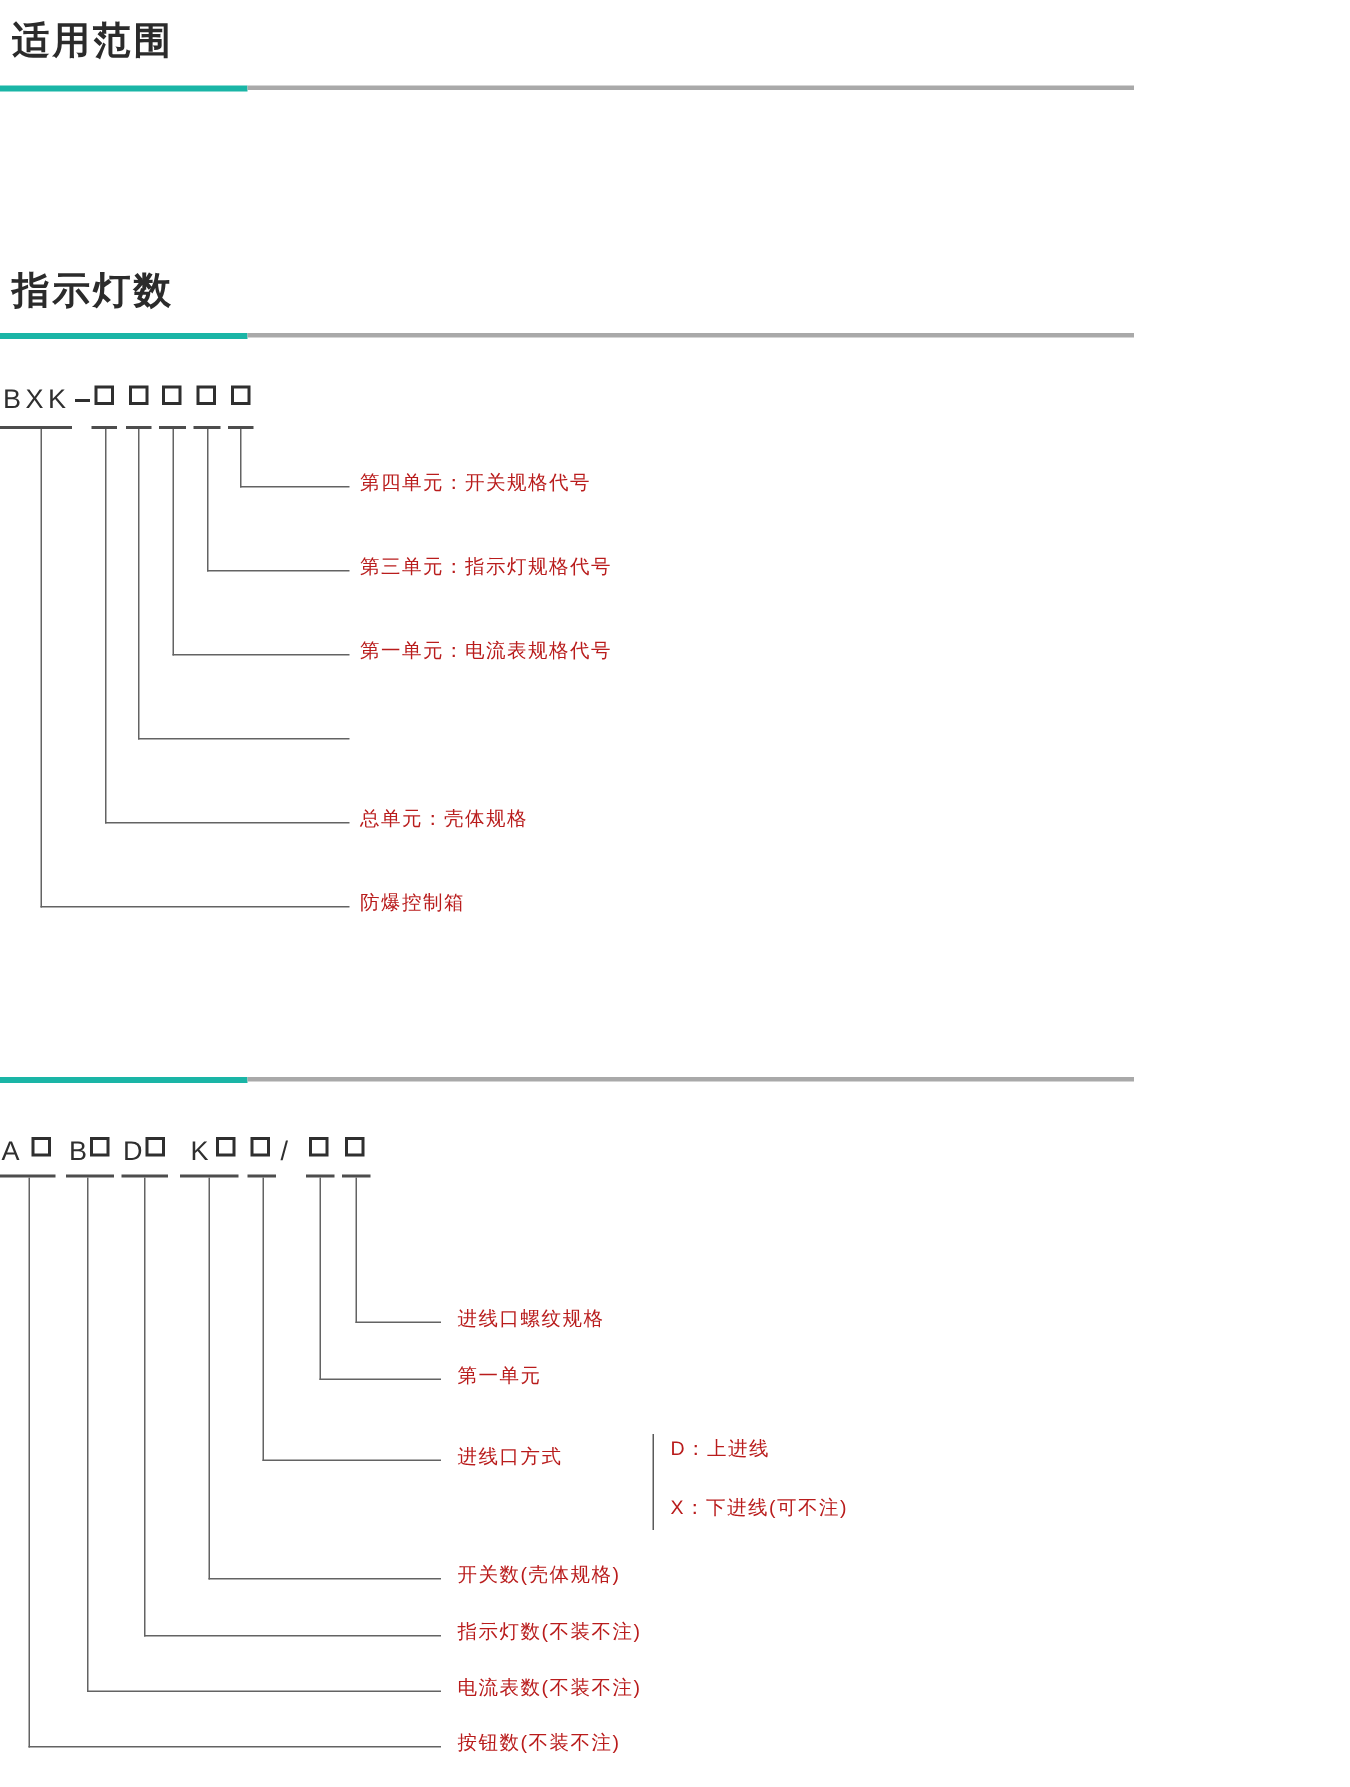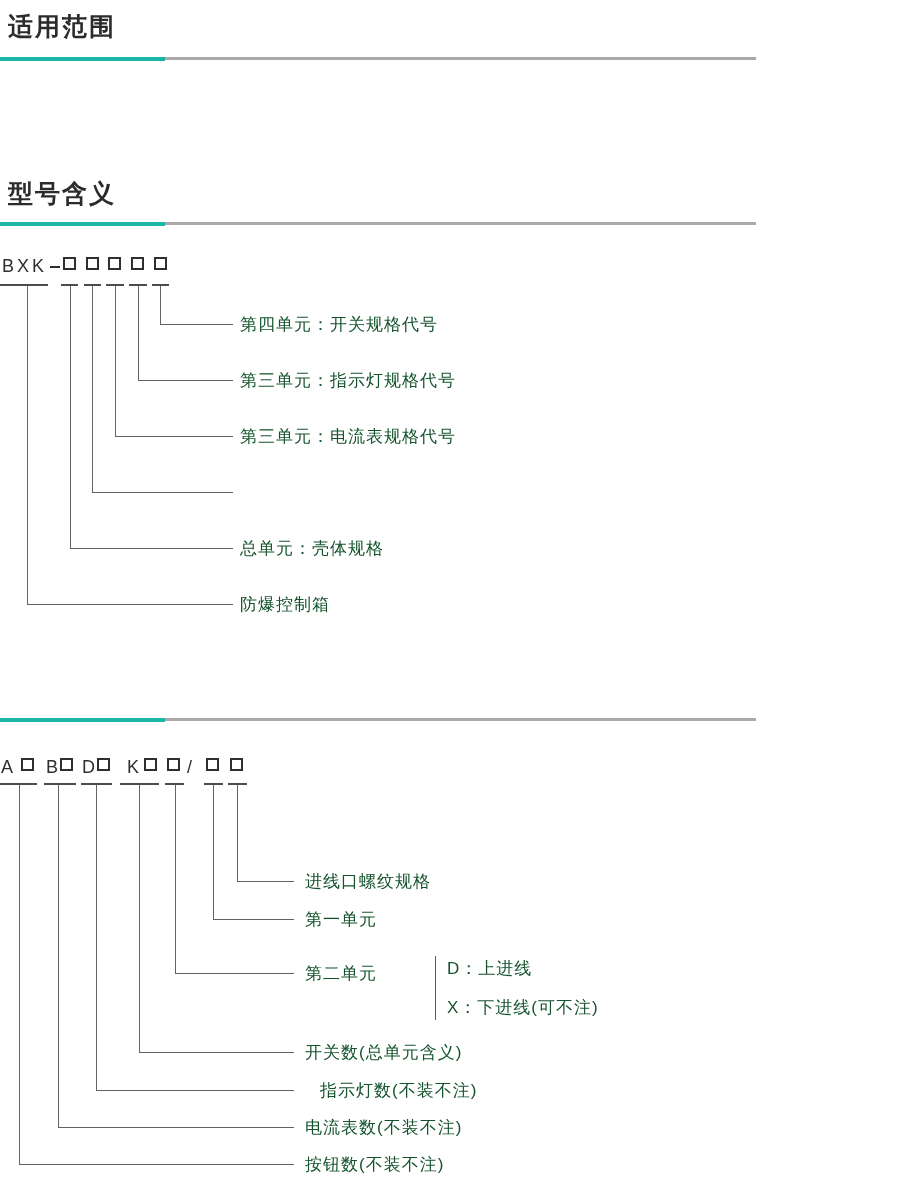--- a/index.html
+++ b/index.html
@@ -13,36 +13,36 @@
 
   .bullet-row{position:absolute;left:4px;display:flex;align-items:center;white-space:nowrap;}
   .bullet-sq{width:13px;height:13px;margin-right:13px;flex:0 0 auto;}
   .bullet-text{font-size:17px;letter-spacing:0.5px;}
 
   .code-letter{position:absolute;font-size:18px;font-weight:500;letter-spacing:3px;color:#2f2f2f;white-space:nowrap;}
   .code-box{position:absolute;width:13px;height:13px;border:2px solid #2f2f2f;box-sizing:border-box;background:#fff;}
   .tick{position:absolute;height:2px;background:#4d4d4d;}
   .dash{position:absolute;height:2px;background:#2f2f2f;}
   .conn{position:absolute;border-left:1px solid #636363;border-bottom:1px solid #636363;}
-  .dlabel{position:absolute;font-size:17px;letter-spacing:1px;color:#14532d;white-space:nowrap;}
+  .dlabel{position:absolute;font-size:13px;letter-spacing:1px;color:#b91c1c;white-space:nowrap;}
   .vdiv{position:absolute;width:1px;background:#5a5a5a;}
 </style>
 </head>
 <body>
 
 <div class="page">
 
   <div class="section-title" style="top:10px;">适用范围</div>
   <div class="rule" style="top:57px;">
     <div class="teal" style="background:#1ab5a6;"></div>
     <div class="gray" style="background:#a9a9a9;"></div>
   </div>
 
 
-  <div class="section-title" style="top:177px;">型号含义</div>
+  <div class="section-title" style="top:177px;">指示灯数</div>
   <div class="rule" style="top:222px;">
     <div class="teal" style="background:#1ab5a6;"></div>
     <div class="gray" style="background:#a9a9a9;"></div>
   </div>
 
   <div class="code-letter" style="left:2px;top:256px;">BXK</div>
   <div class="dash" style="left:50px;top:266px;width:10px;"></div>
   <div class="code-box" style="left:63px;top:257px;"></div>
   <div class="code-box" style="left:86px;top:257px;"></div>
   <div class="code-box" style="left:108px;top:257px;"></div>
@@ -58,21 +58,21 @@
 
   <div class="conn" style="left:160px;top:286px;width:72px;height:38px;"></div>
   <div class="conn" style="left:138px;top:286px;width:94px;height:94px;"></div>
   <div class="conn" style="left:115px;top:286px;width:117px;height:150px;"></div>
   <div class="conn" style="left:92px;top:286px;width:140px;height:206px;"></div>
   <div class="conn" style="left:70px;top:286px;width:162px;height:262px;"></div>
   <div class="conn" style="left:27px;top:286px;width:205px;height:318px;"></div>
 
   <div class="dlabel" style="left:240px;top:313px;">第四单元：开关规格代号</div>
   <div class="dlabel" style="left:240px;top:369px;">第三单元：指示灯规格代号</div>
-  <div class="dlabel" style="left:240px;top:425px;">第三单元：电流表规格代号</div>
+  <div class="dlabel" style="left:240px;top:425px;">第一单元：电流表规格代号</div>
   <div class="dlabel" style="left:240px;top:537px;">总单元：壳体规格</div>
   <div class="dlabel" style="left:240px;top:593px;">防爆控制箱</div>
 
   <div class="rule" style="top:718px;">
     <div class="teal" style="background:#1ab5a6;"></div>
     <div class="gray" style="background:#a9a9a9;"></div>
   </div>
 
   <div class="code-letter" style="left:1px;top:757px;">A</div>
   <div class="code-box" style="left:21px;top:758px;"></div>
@@ -98,23 +98,23 @@
   <div class="conn" style="left:237px;top:785px;width:56px;height:96px;"></div>
   <div class="conn" style="left:213px;top:785px;width:80px;height:134px;"></div>
   <div class="conn" style="left:175px;top:785px;width:118px;height:188px;"></div>
   <div class="conn" style="left:139px;top:785px;width:154px;height:267px;"></div>
   <div class="conn" style="left:96px;top:785px;width:197px;height:305px;"></div>
   <div class="conn" style="left:58px;top:785px;width:235px;height:342px;"></div>
   <div class="conn" style="left:19px;top:785px;width:274px;height:379px;"></div>
 
   <div class="dlabel" style="left:305px;top:870px;">进线口螺纹规格</div>
   <div class="dlabel" style="left:305px;top:908px;">第一单元</div>
-  <div class="dlabel" style="left:305px;top:962px;">第二单元</div>
-  <div class="dlabel" style="left:305px;top:1041px;">开关数(总单元含义)</div>
-  <div class="dlabel" style="left:320px;top:1079px;">指示灯数(不装不注)</div>
+  <div class="dlabel" style="left:305px;top:962px;">进线口方式</div>
+  <div class="dlabel" style="left:305px;top:1041px;">开关数(壳体规格)</div>
+  <div class="dlabel" style="left:305px;top:1079px;">指示灯数(不装不注)</div>
   <div class="dlabel" style="left:305px;top:1116px;">电流表数(不装不注)</div>
   <div class="dlabel" style="left:305px;top:1153px;">按钮数(不装不注)</div>
 
   <div class="vdiv" style="left:435px;top:956px;height:64px;"></div>
   <div class="dlabel" style="left:447px;top:957px;">D：上进线</div>
   <div class="dlabel" style="left:447px;top:996px;">X：下进线(可不注)</div>
 
 </div>
 
 </body></html>

